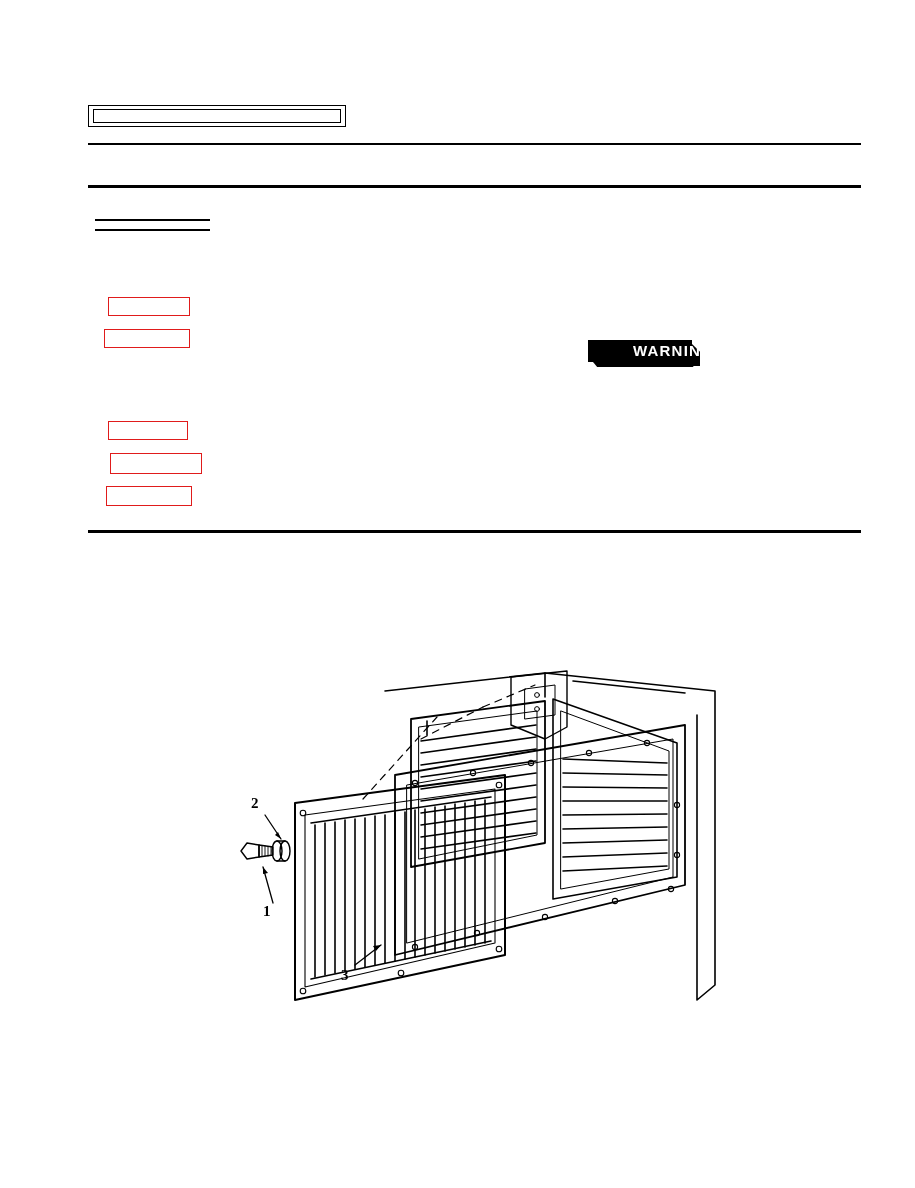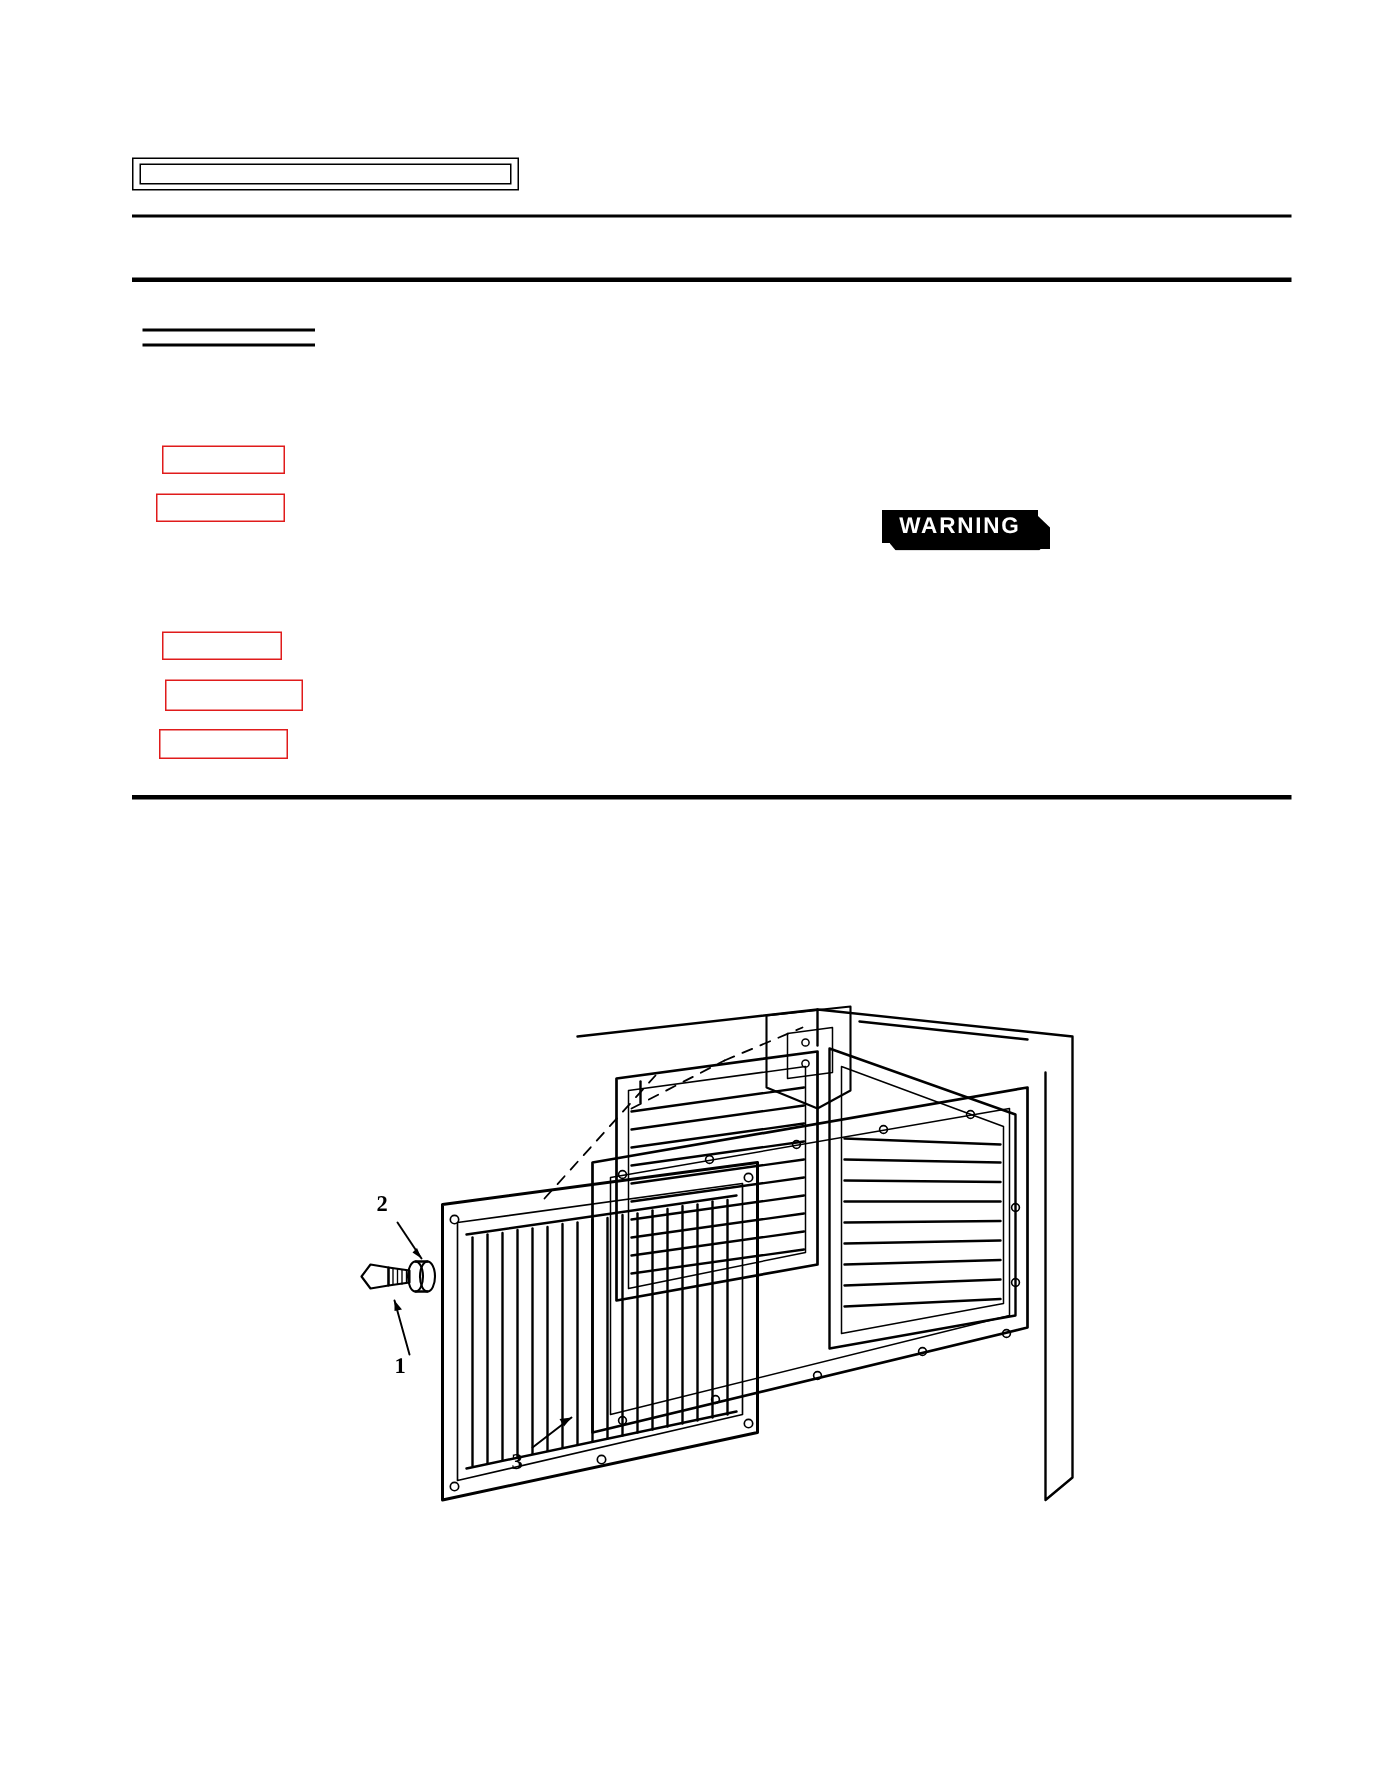--- a/index.html
+++ b/index.html
@@ -97,26 +97,27 @@
     background: #000;
     clip-path: polygon(0 0, 100% 0, 96% 100%, 4% 100%);
   }
   .warning .label {
     position: absolute;
     left: 0;
     top: 0;
     width: 104px;
     height: 22px;
     line-height: 22px;
-    text-align: center;
+    text-align: left;
     color: #ffffff;
     font-family: "Liberation Sans", sans-serif;
     font-weight: bold;
     font-size: 15px;
     letter-spacing: 1.2px;
+    padding-left: 45px;
   }
 
   
   .figure {
     position: absolute;
     left: 215px;
     top: 655px;
     width: 560px;
     height: 380px;
   }

